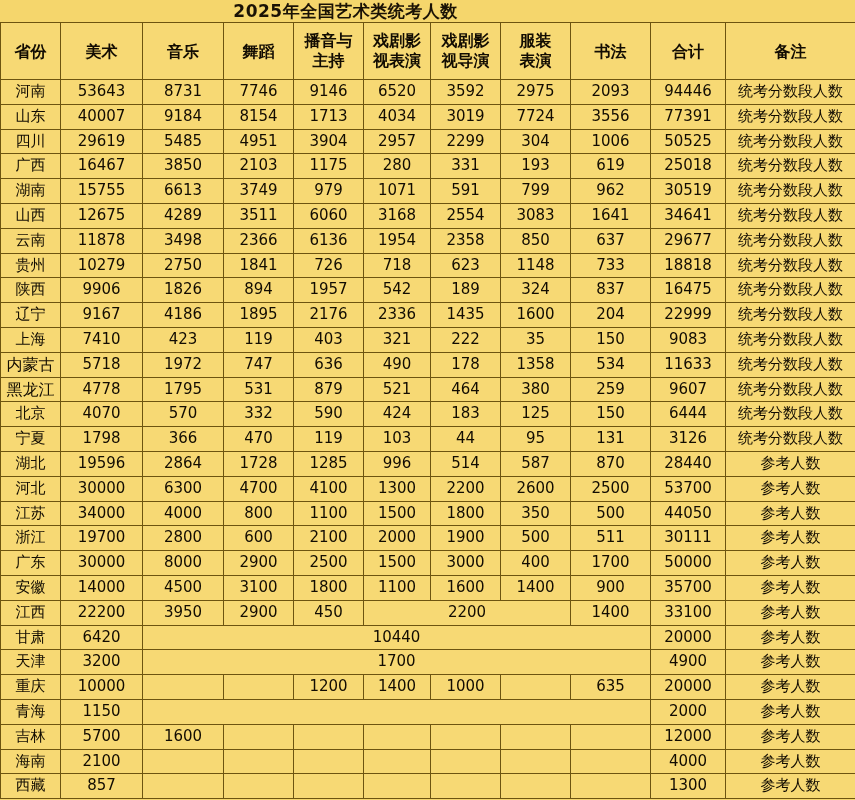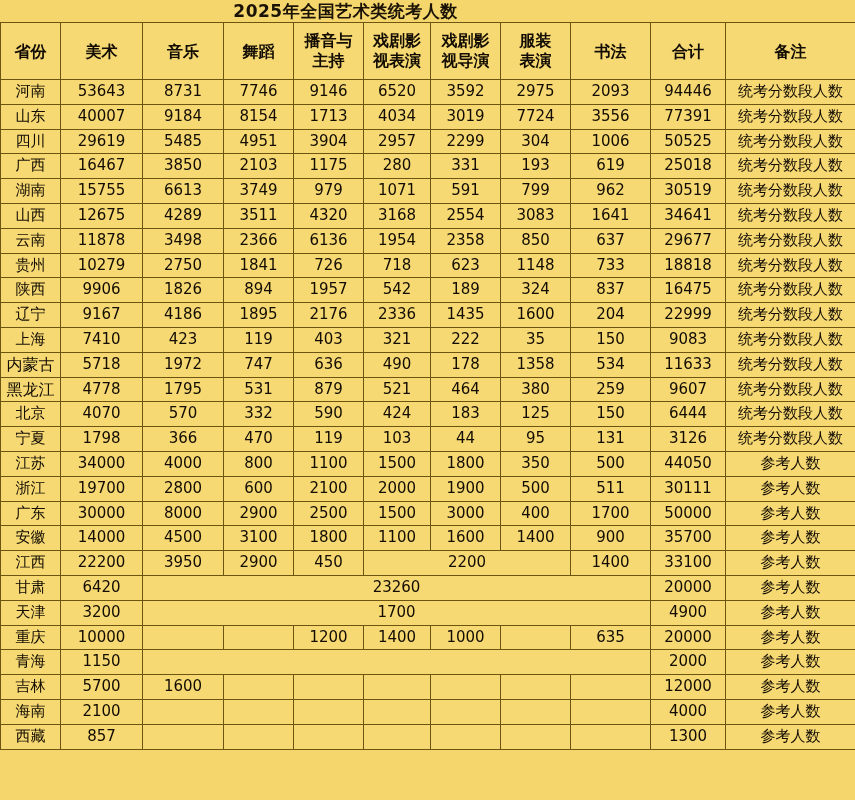--- a/index.html
+++ b/index.html
@@ -203,21 +203,21 @@
           <td>799</td>
           <td>962</td>
           <td>30519</td>
           <td class="note">统考分数段人数</td>
         </tr>
         <tr>
           <td class="prov">山西</td>
           <td>12675</td>
           <td>4289</td>
           <td>3511</td>
-          <td>4320</td>
+          <td>6060</td>
           <td>3168</td>
           <td>2554</td>
           <td>3083</td>
           <td>1641</td>
           <td>34641</td>
           <td class="note">统考分数段人数</td>
         </tr>
         <tr>
           <td class="prov">云南</td>
           <td>11878</td>
@@ -329,20 +329,46 @@
           <td>470</td>
           <td>119</td>
           <td>103</td>
           <td>44</td>
           <td>95</td>
           <td>131</td>
           <td>3126</td>
           <td class="note">统考分数段人数</td>
         </tr>
         <tr>
+          <td class="prov">湖北</td>
+          <td>19596</td>
+          <td>2864</td>
+          <td>1728</td>
+          <td>1285</td>
+          <td>996</td>
+          <td>514</td>
+          <td>587</td>
+          <td>870</td>
+          <td>28440</td>
+          <td class="note">参考人数</td>
+        </tr>
+        <tr>
+          <td class="prov">河北</td>
+          <td>30000</td>
+          <td>6300</td>
+          <td>4700</td>
+          <td>4100</td>
+          <td>1300</td>
+          <td>2200</td>
+          <td>2600</td>
+          <td>2500</td>
+          <td>53700</td>
+          <td class="note">参考人数</td>
+        </tr>
+        <tr>
           <td class="prov">江苏</td>
           <td>34000</td>
           <td>4000</td>
           <td>800</td>
           <td>1100</td>
           <td>1500</td>
           <td>1800</td>
           <td>350</td>
           <td>500</td>
           <td>44050</td>
@@ -394,21 +420,21 @@
           <td>2900</td>
           <td>450</td>
           <td colspan="3">2200</td>
           <td>1400</td>
           <td>33100</td>
           <td class="note">参考人数</td>
         </tr>
         <tr>
           <td class="prov">甘肃</td>
           <td>6420</td>
-          <td colspan="7">23260</td>
+          <td colspan="7">10440</td>
           <td>20000</td>
           <td class="note">参考人数</td>
         </tr>
         <tr>
           <td class="prov">天津</td>
           <td>3200</td>
           <td colspan="7">1700</td>
           <td>4900</td>
           <td class="note">参考人数</td>
         </tr>

